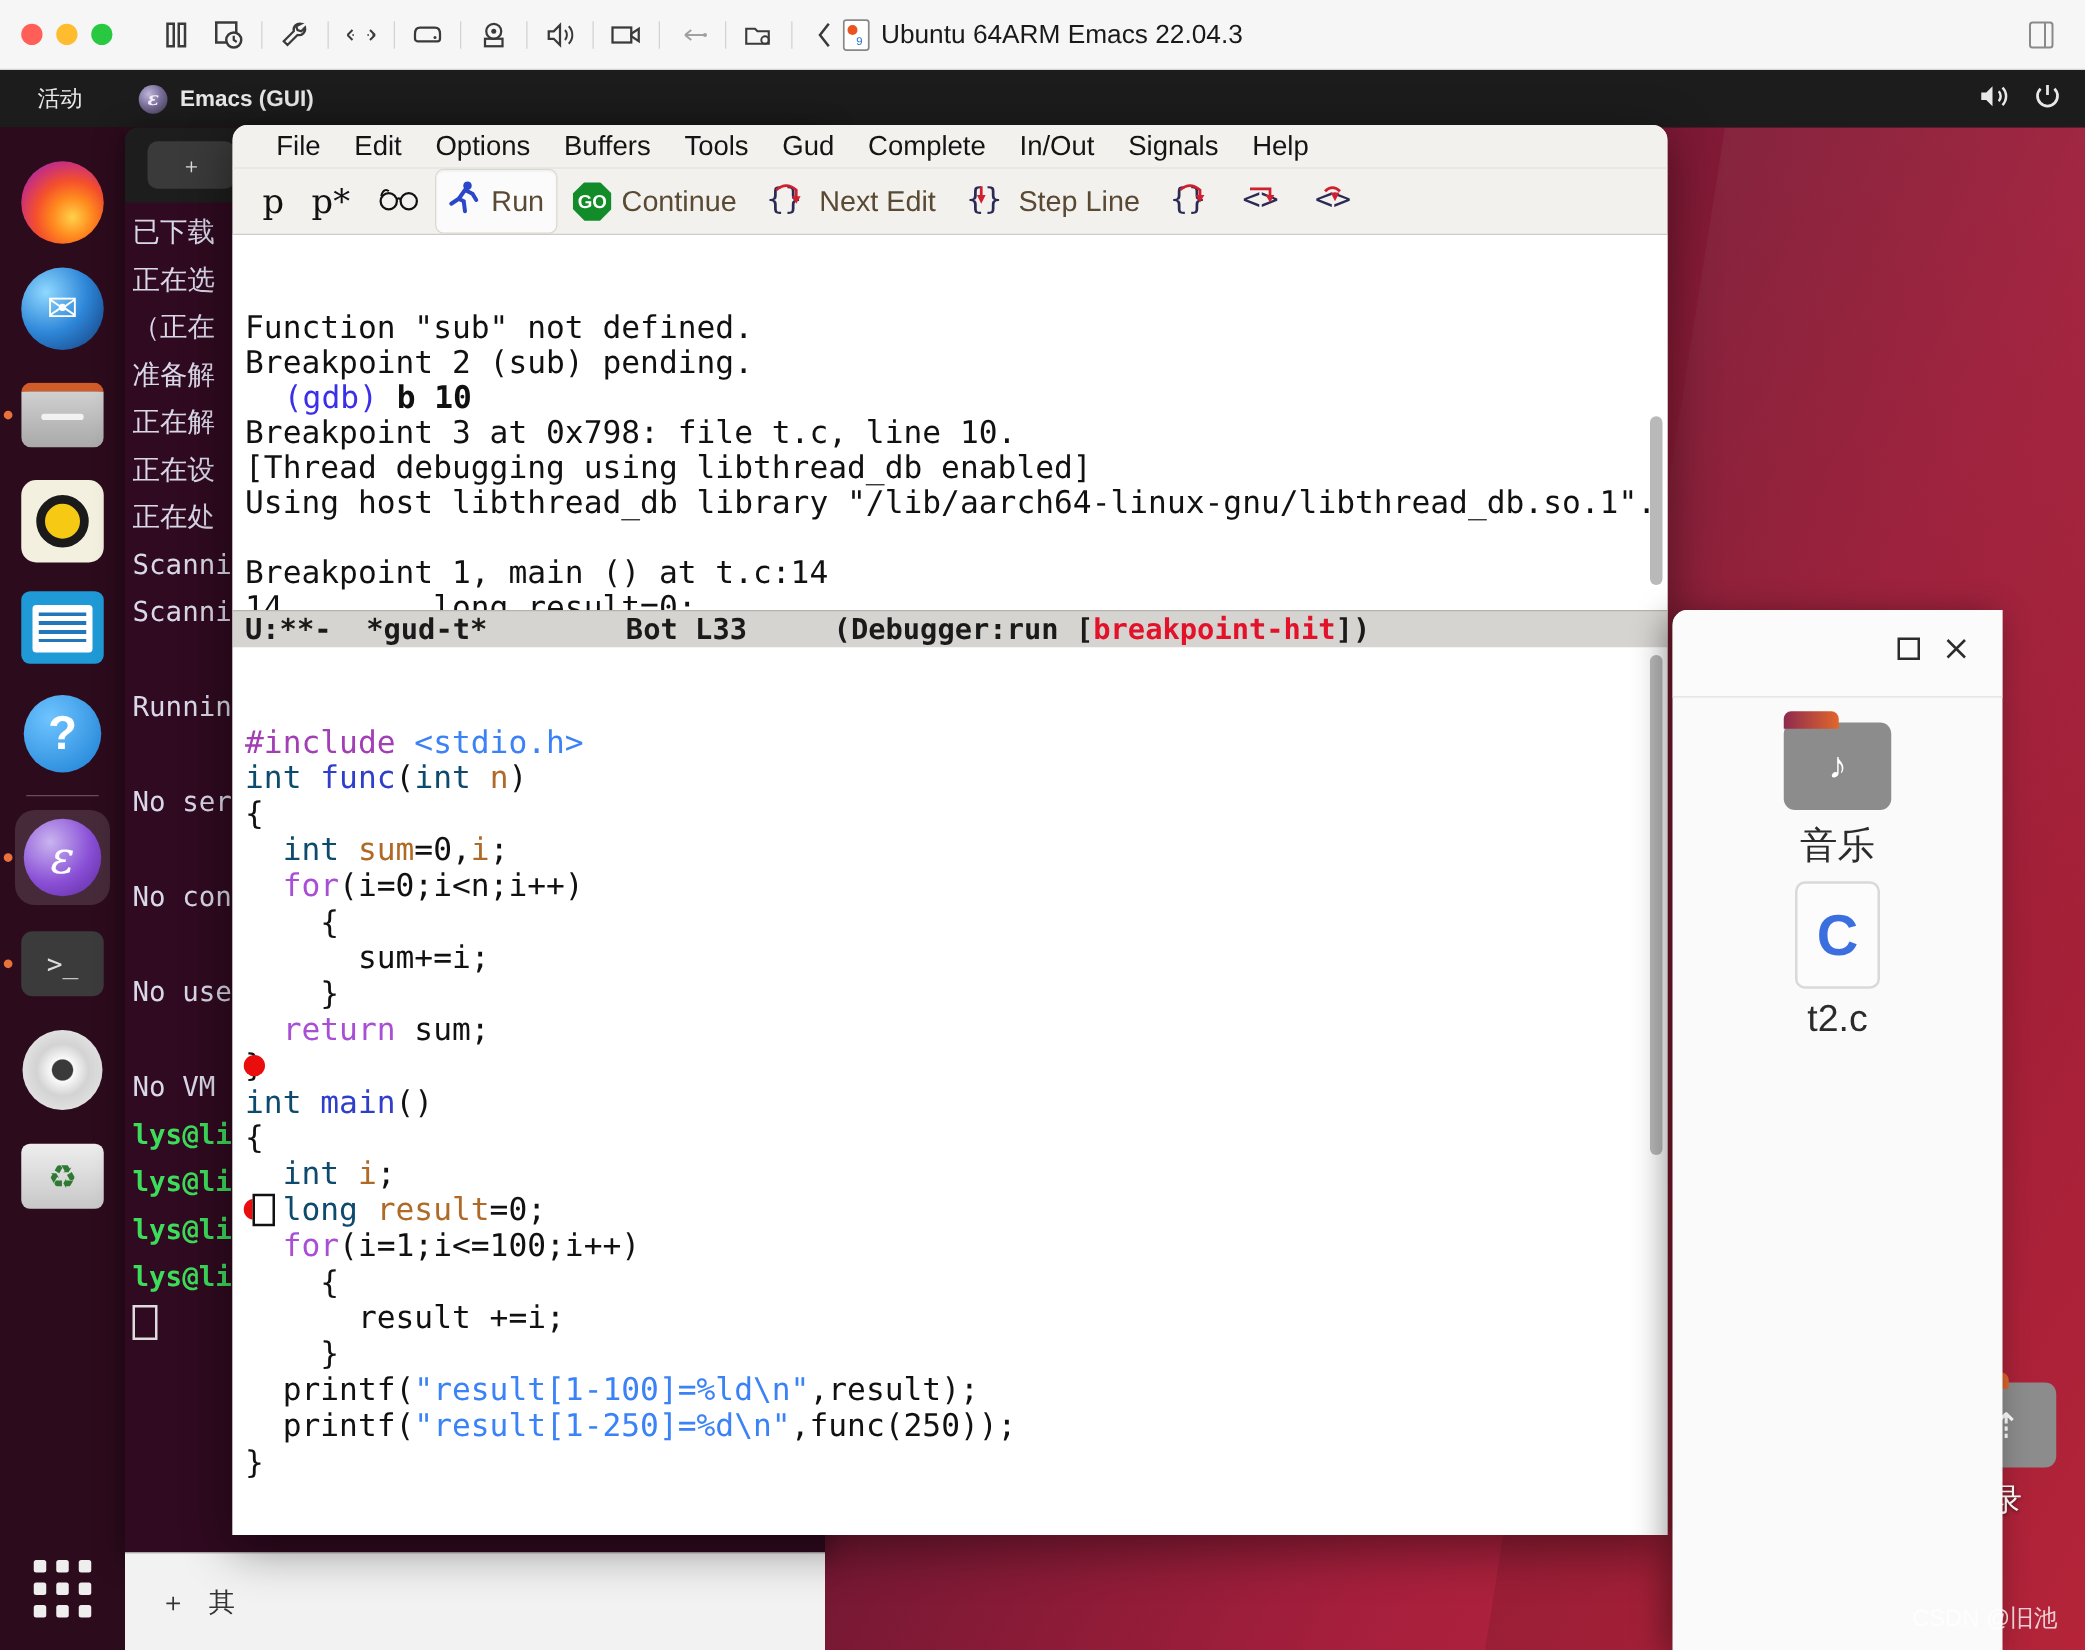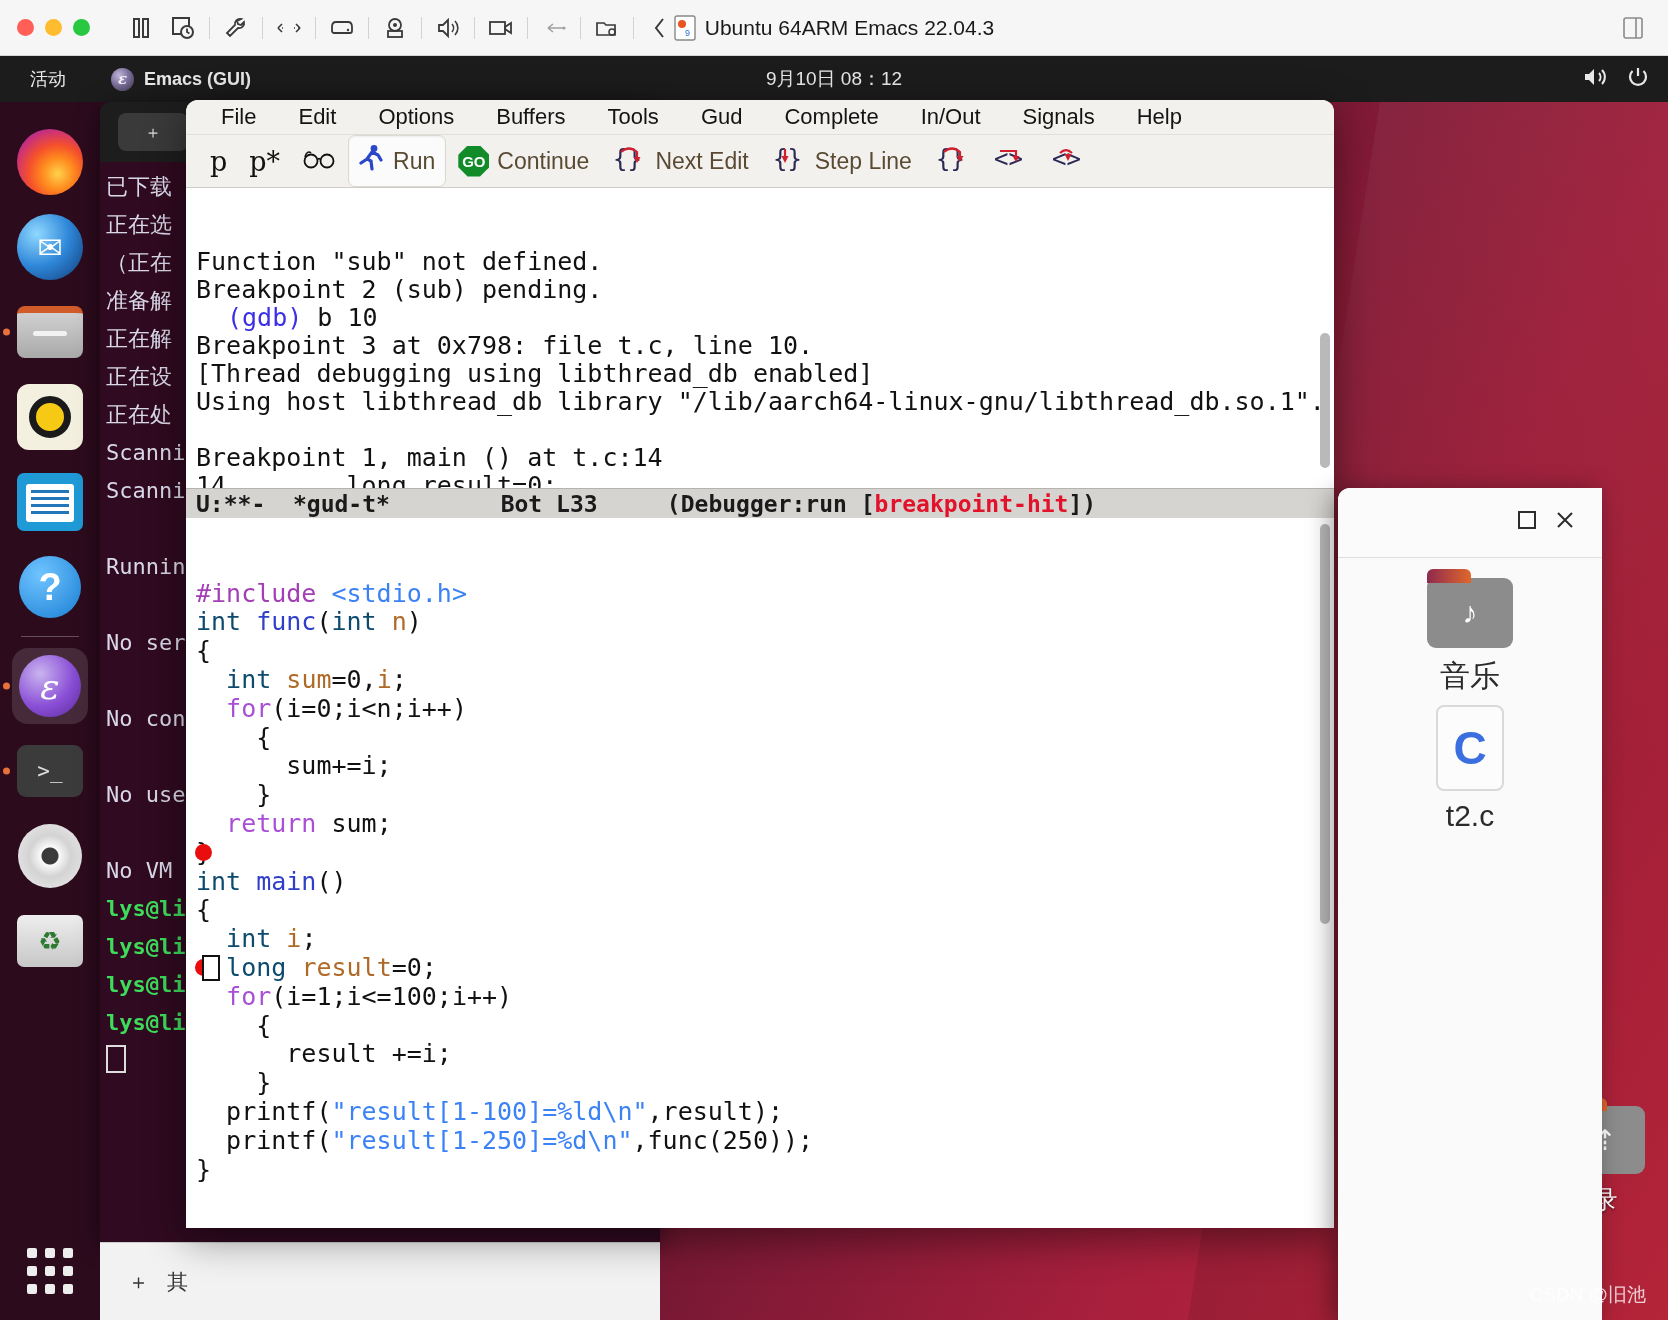--- a/index.html
+++ b/index.html
@@ -156,21 +156,21 @@
   }
   .em-title-text { font-size:24px; font-weight:bold; color:#1d1d1d; }
   .em-wbtns { position:absolute; right:14px; top:0; height:56px; display:flex; align-items:center; gap:6px; }
   .wbtn {
     width:42px;height:42px;border-radius:50%;
     display:flex;align-items:center;justify-content:center;font-size:20px;color:#3a3a3a;
   }
 
   .em-menu {
     height:48px; background:#f3f1ee; display:flex; align-items:center;
-    padding-left:22px; gap:16px; font-size:22px; color:#141414;
+    padding-left:22px; gap:1px; font-size:22px; color:#141414;
     border-bottom:1px solid #e2dfdb;
   }
   .em-menu span { padding:4px 13px; }
 
   .em-tools {
     height:62px; background:#f3f1ee; display:flex; align-items:center;
     padding-left:14px; gap:2px; border-bottom:1px solid #cfcbc6;
   }
   .tool {
     height:52px; display:flex; align-items:center; gap:8px; padding:0 10px;
@@ -188,21 +188,21 @@
 
   
   .em-panes { flex:1; display:flex; flex-direction:column; background:#fff; position:relative; }
   .pane-gdb {
     position:relative; height:300px; background:#fff; overflow:hidden;
     padding:4px 0 0 10px;
     font-family:"DejaVu Sans Mono","Liberation Mono",monospace;
     font-size:25px; line-height:28px; color:#111; white-space:pre;
   }
   .pane-gdb .prompt { color:#3b2fe8;margin-left:31px; }
-  .pane-gdb .cmd { font-weight:normal;text-align:center; }
+  .pane-gdb .cmd { font-weight:bold;text-align:center; }
 
   .modeline {
     height:30px; background:#d6d4d0; border-top:1px solid #b6b3ae;
     font-family:"DejaVu Sans Mono","Liberation Mono",monospace;
     font-size:23px; color:#1a1a1a; display:flex; align-items:center;
     padding-left:10px; white-space:pre; font-weight:bold;
   }
   .modeline .bp { color:#e2122a; }
 
   .pane-src {
@@ -387,21 +387,20 @@
         </svg>
     </div>
   </div>
 
   <div class="gnome-bar">
     <div class="activities">活动</div>
     <div class="app-entry">
       <span class="emacs-mini">ε</span>
       <span>Emacs (GUI)</span>
     </div>
-    <div class="gnome-clock">9月10日  08：12</div>
     <div class="gnome-right">
       <span>
         <svg width="26" height="22" viewBox="0 0 26 22">
             <path d="M3 8h4l5-5v16l-5-5H3z" fill="#e8e8e8"></path>
             <path d="M17 7a6 6 0 0 1 0 8" stroke="#e8e8e8" stroke-width="2" fill="none"></path>
             <path d="M20 4a10 10 0 0 1 0 14" stroke="#e8e8e8" stroke-width="2" fill="none"></path>
           </svg>
       </span>
       <span>
         <svg width="24" height="24" viewBox="0 0 24 24">

